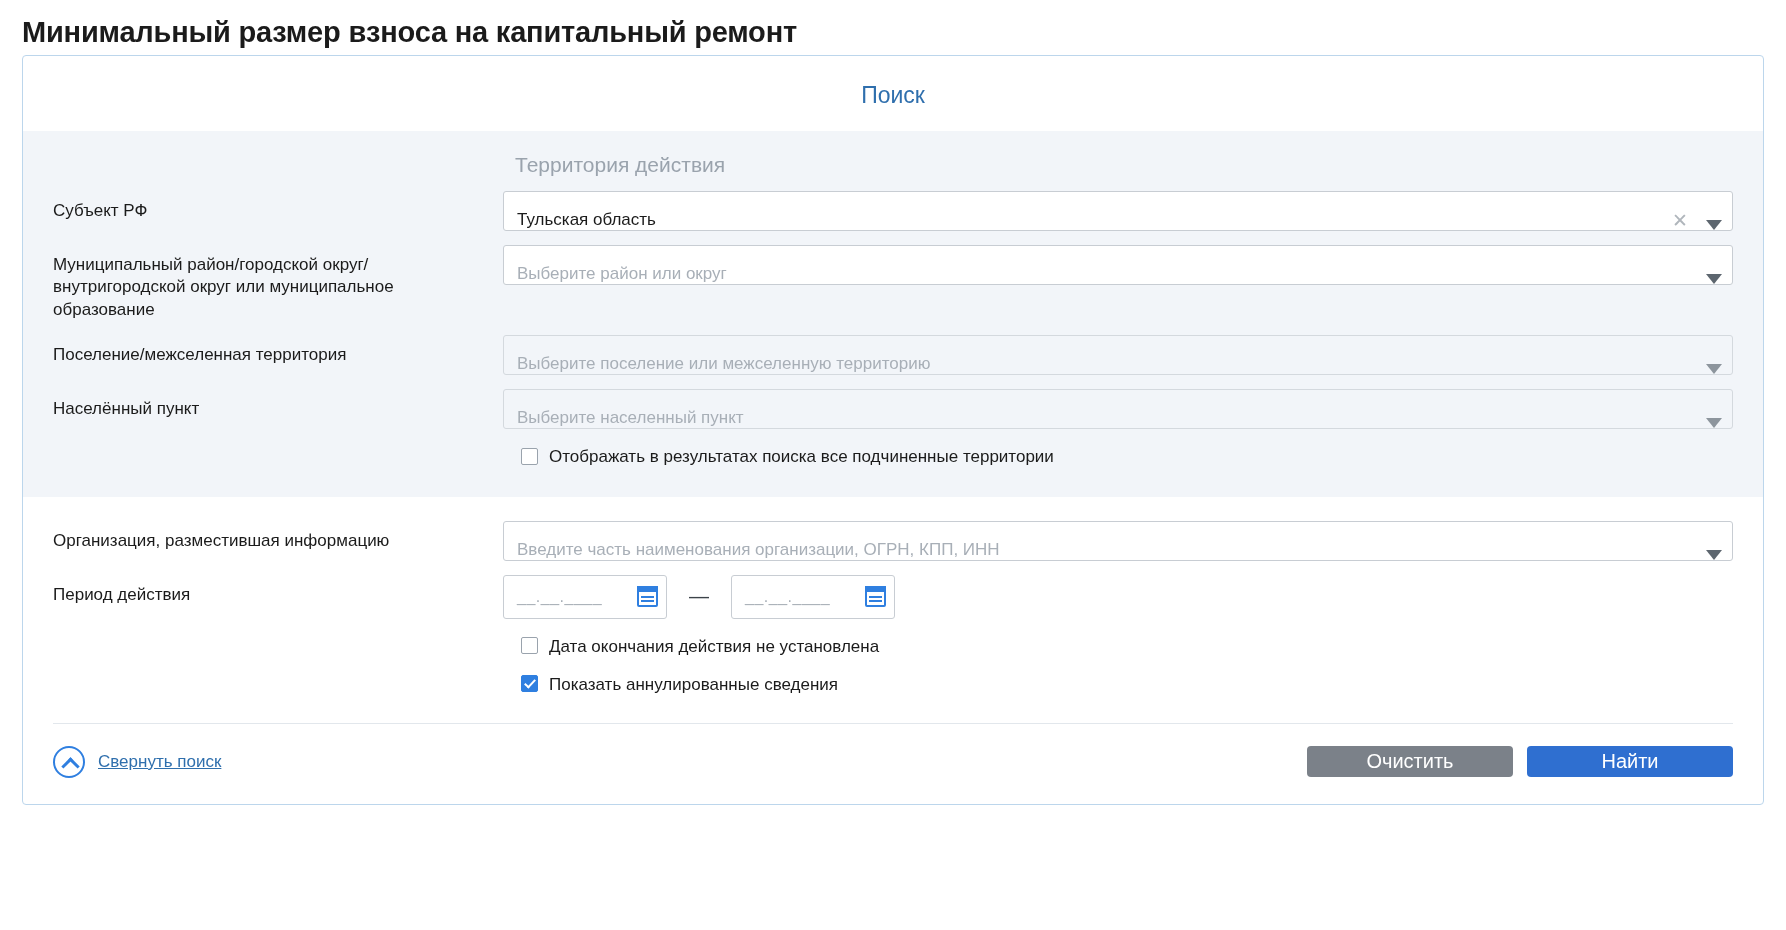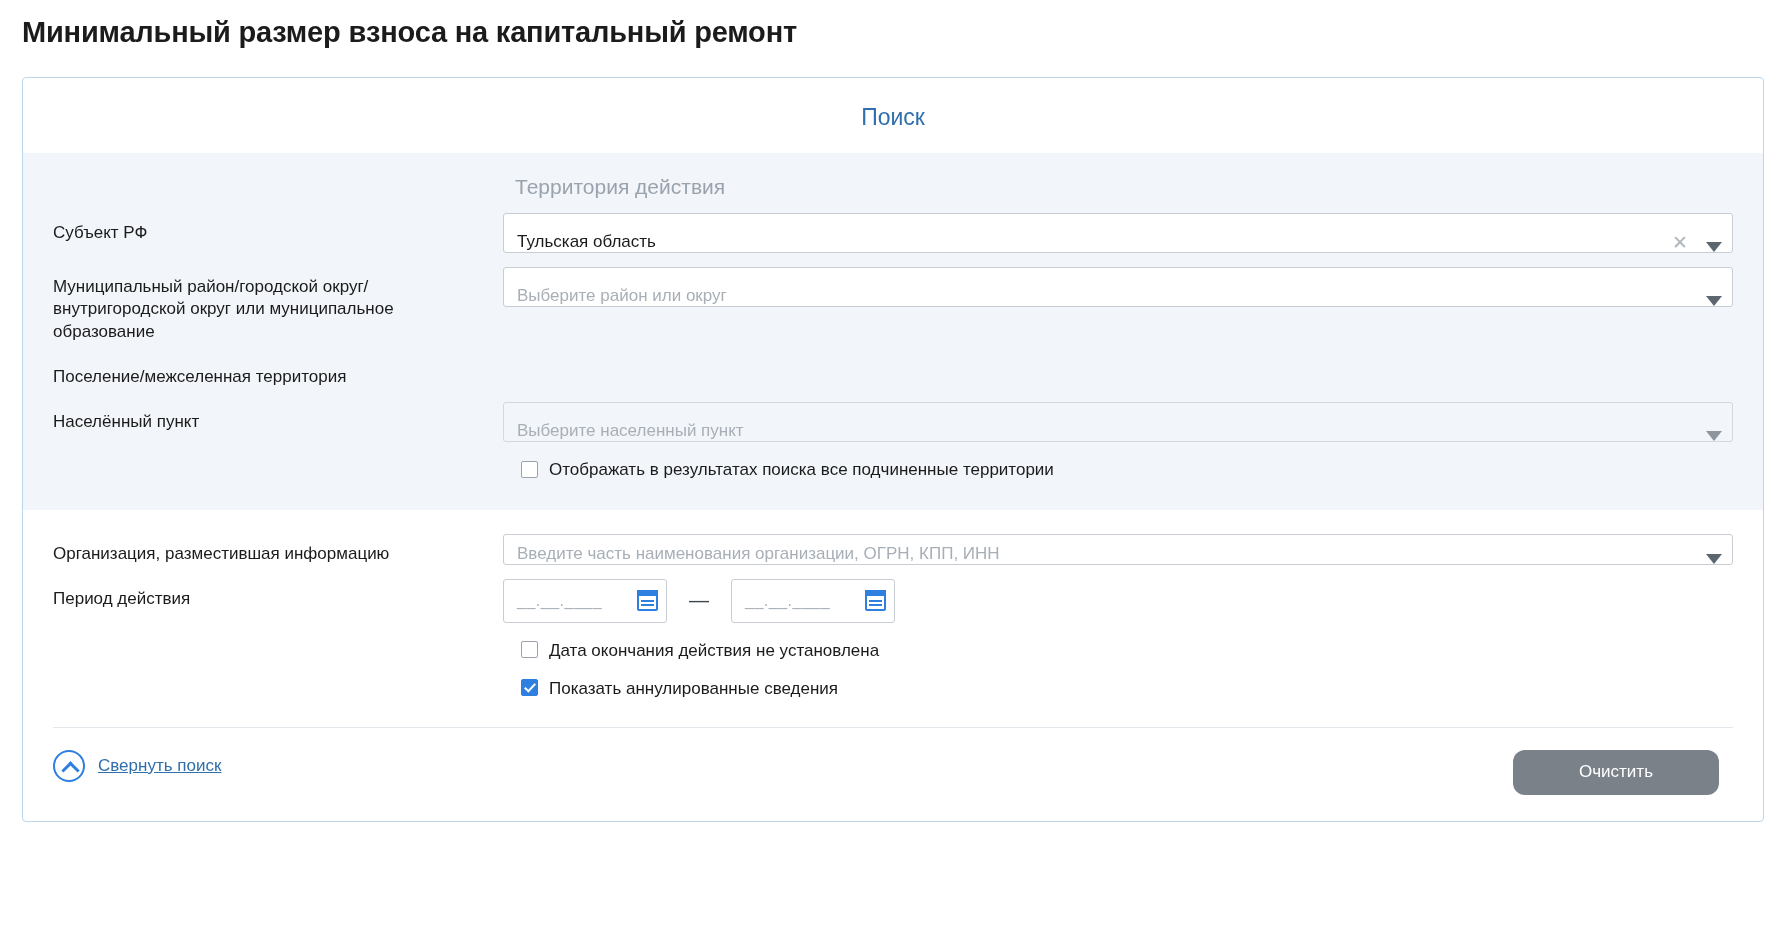--- a/index.html
+++ b/index.html
@@ -15,21 +15,21 @@
     overflow: hidden;
   }
   .page {
     padding: 10px 22px 0 22px;
   }
   .page-title {
     font-size: 29px;
     font-weight: bold;
     color: #1b1b1b;
     letter-spacing: -0.2px;
-    margin: 6px 0 28px 0;
+    margin: 6px 0 6px 0;
     line-height: 1.15;
   }
   .search-panel {
     border: 1px solid #bcd6ec;
     border-radius: 4px;
     background: #ffffff;
   }
   .panel-header {
     padding: 26px 24px 22px 24px;
     text-align: center;
@@ -138,21 +138,21 @@
   .cb-label {
     font-size: 17px;
     color: #1b1b1b;
     margin-left: 11px;
   }
   .lower-block {
     padding: 24px 30px 10px 30px;
   }
   .lower-block .form-label { width: 450px; }
   .org-control { flex: 1; padding-right: 0; }
-  .org-sel { height: 31px; }
+  .org-sel { height: 40px; }
   .period-row { display: flex; align-items: center; }
   .date-field {
     width: 164px;
     height: 44px;
     border: 1px solid #c8cdd3;
     border-radius: 3px;
     background: #ffffff;
     display: flex;
     align-items: center;
     padding: 0 8px 0 13px;
@@ -227,25 +227,25 @@
   }
   .collapse-label {
     margin-left: 13px;
     color: #2f6fad;
     font-size: 17px;
     text-decoration: underline;
     cursor: pointer;
   }
   .footer-spacer { flex: 1; }
   .btn {
-    height: 45px;
+    height: 31px;
     min-width: 206px;
     border: none;
-    border-radius: 12px;
-    font-size: 17px;
+    border-radius: 4px;
+    font-size: 20px;
     color: #ffffff;
     cursor: pointer;
     font-family: "Liberation Sans", sans-serif;
   }
   .btn-clear { background: #7b8189; margin-right: 14px; }
   .btn-find { background: #2f6fd0; }
 </style>
 </head>
 <body>
 
@@ -279,20 +279,26 @@
         <div class="form-control">
           <div class="sel">
             <span class="val placeholder">Выберите район или округ</span>
             <span class="caret"></span>
           </div>
         </div>
       </div>
 
       <div class="form-row">
         <div class="form-label">Поселение/межселенная территория</div>
+        <div class="form-control">
+          <div class="sel disabled">
+            <span class="val placeholder">Выберите поселение или межселенную территорию</span>
+            <span class="caret muted"></span>
+          </div>
+        </div>
       </div>
 
       <div class="form-row">
         <div class="form-label">Населённый пункт</div>
         <div class="form-control">
           <div class="sel disabled">
             <span class="val placeholder">Выберите населенный пункт</span>
             <span class="caret muted"></span>
           </div>
         </div>
@@ -346,16 +352,17 @@
 
     </div>
 
     <div class="panel-footer">
       <div class="collapse-link-wrap">
         <span class="collapse-circle"></span>
         <span class="collapse-label">Свернуть поиск</span>
       </div>
       <div class="footer-spacer"></div>
       <button class="btn btn-clear">Очистить</button>
+      <button class="btn btn-find">Найти</button>
     </div>
 
   </div>
 </div>
 
 </body></html>

